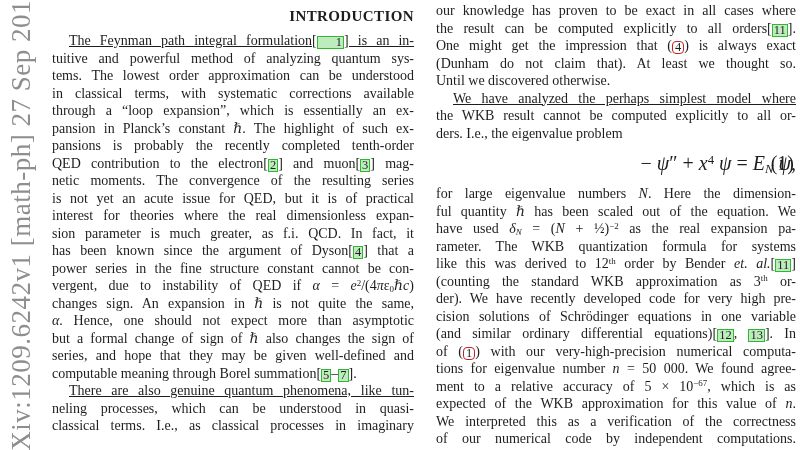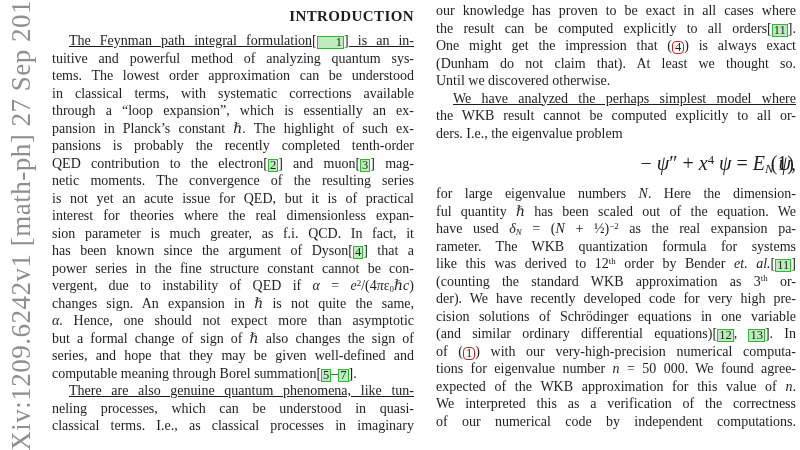--- a/index.html
+++ b/index.html
@@ -106,18 +106,19 @@
         <div class="ln"><span>ful quantity ℏ has been scaled out of the equation. We</span></div>
         <div class="ln"><span>have used </span><span class="it">δ</span><span class="sb it">N</span><span> = (</span><span class="it">N</span><span> + ½)</span><span class="sp">−2</span><span> as the real expansion pa-</span></div>
         <div class="ln"><span>rameter. The WKB quantization formula for systems</span></div>
         <div class="ln"><span>like this was derived to 12</span><span class="sp">th</span><span> order by Bender </span><span class="it">et. al.</span><span>[</span><span class="cite">11</span><span>]</span></div>
         <div class="ln"><span>(counting the standard WKB approximation as 3</span><span class="sp">th</span><span> or-</span></div>
         <div class="ln"><span>der). We have recently developed code for very high pre-</span></div>
         <div class="ln"><span>cision solutions of Schrödinger equations in one variable</span></div>
         <div class="ln"><span>(and similar ordinary differential equations)[</span><span class="cite">12</span><span>, </span><span class="cite">13</span><span>]. In</span></div>
         <div class="ln"><span>of (</span><span class="eqref">1</span><span>) with our very-high-precision numerical computa-</span></div>
         <div class="ln"><span>tions for eigenvalue number </span><span class="it">n</span><span> = 50 000. We found agree-</span></div>
+        <div class="ln"><span>ment to a relative accuracy of 5 × 10</span><span class="sp">−67</span><span>, which is as</span></div>
         <div class="ln"><span>expected of the WKB approximation for this value of </span><span class="it">n</span><span>.</span></div>
         <div class="ln"><span>We interpreted this as a verification of the correctness</span></div>
         <div class="ln"><span>of our numerical code by independent computations.</span></div>
       </div>
   </div>
 </div>
 
 </body></html>

